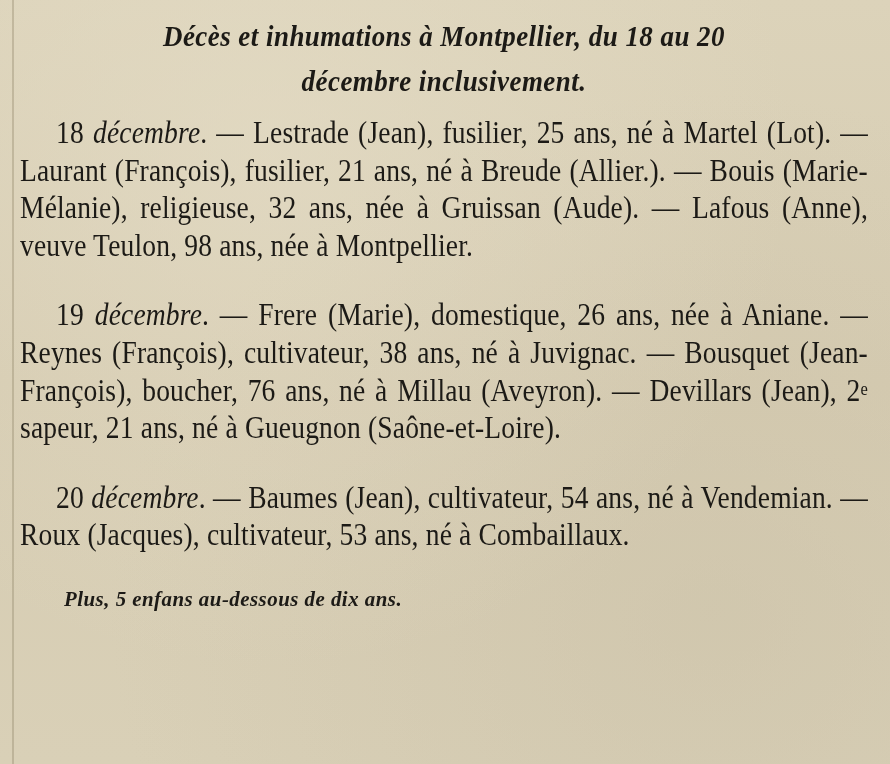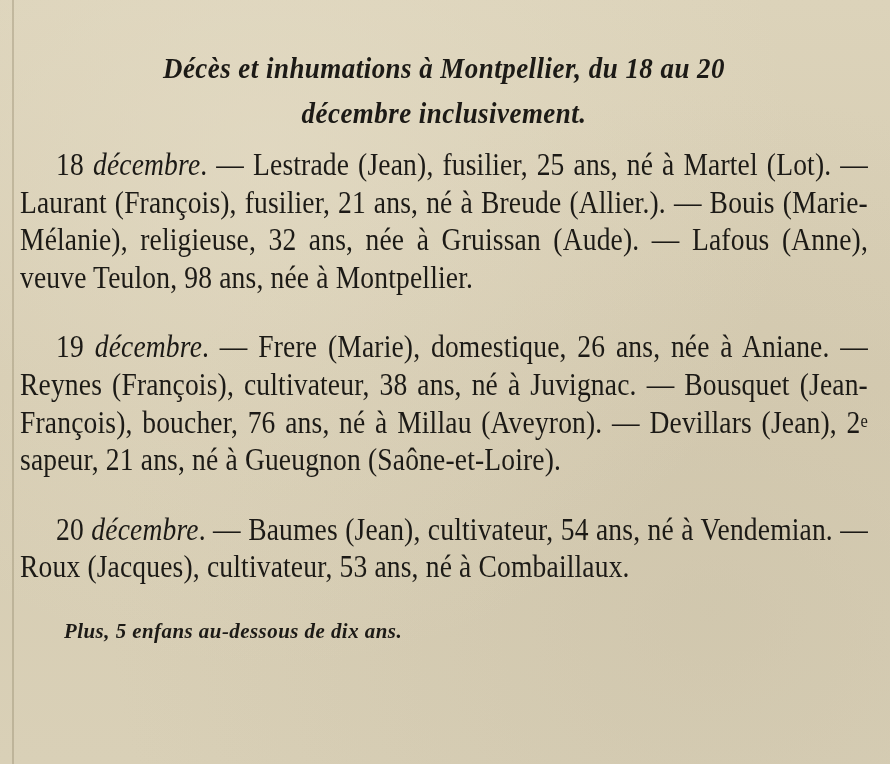--- a/index.html
+++ b/index.html
@@ -39,21 +39,20 @@
       top: 0;
       bottom: 0;
       width: 2px;
       background: rgba(140,128,100,0.35);
     }
     .content {
       position: absolute;
       left: 20px;
       top: 14px;
       width: 848px;
-      margin-top: 32px;
     }
     .title {
       font-style: italic;
       font-weight: bold;
       font-size: 29px;
       text-align: center;
       line-height: 45px;
       letter-spacing: 0.5px;
       transform: scaleX(0.93);
       transform-origin: center;

